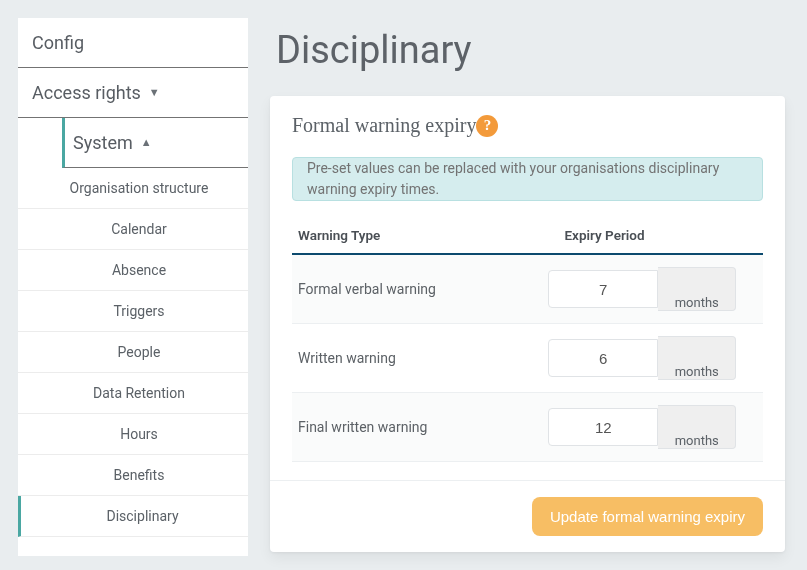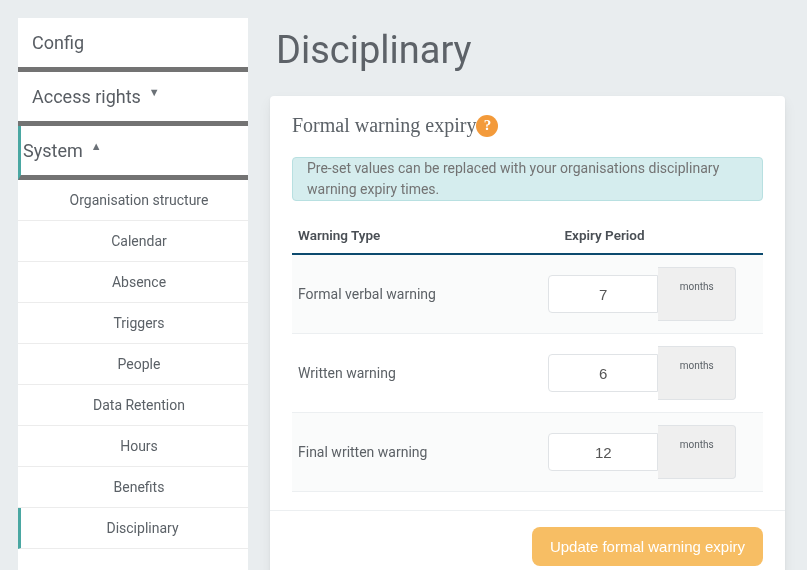--- a/index.html
+++ b/index.html
@@ -12,33 +12,33 @@
     }
     .wrapper { display: flex; }
     .sidebar {
       width: 230px;
       background: #fff;
       margin: 18px 0 18px 18px;
       padding-bottom: 8px;
     }
     .nav-header {
       display: flex;
-      align-items: flex-start;
+      align-items: center;
       font-size: 18px;
       color: #585d63;
       padding: 14px 14px;
-      border-bottom: 5px solid #737373;
+      border-bottom: 1px solid #737373;
       cursor: pointer;
     }
     .nav-header .caret {
       font-size: 11px;
       margin-left: 8px;
       color: #6b7177;
     }
-    .nav-header.system { border-left: 3px solid #4aa7a2; padding-left: 2px; }
+    .nav-header.system { border-left: 3px solid #4aa7a2; padding-left: 8px; margin-left: 44px; }
     .sub-item {
       font-size: 14px;
       color: #5b6167;
       padding: 12px 14px 12px 26px;
       border-bottom: 1px solid #ececec;
       cursor: pointer;
       text-align: center;
     }
     .sub-item.active {
       border-left: 3px solid #4aa7a2;
@@ -127,29 +127,29 @@
       width: 110px;
       height: 38px;
       border: 1px solid #e0e3e6;
       border-radius: 4px 0 0 4px;
       text-align: center;
       font-size: 15px;
       color: #555;
       outline: none;
     }
     .unit {
-      height: 54px;
+      height: 44px;
       line-height: 38px;
-      padding: 0 14px;
+      padding: 16px 14px;
       background: #efefef;
       border: 1px solid #e0e3e6;
       border-left: none;
       border-radius: 0 4px 4px 0;
       color: #5b6167;
-      font-size: 10px;
+      font-size: 13px;
       min-width: 78px;
       text-align: center;
     }
     .card-footer {
       border-top: 1px solid #eceff1;
       padding: 16px 22px;
       display: flex;
       justify-content: flex-end;
     }
     .update-btn {

